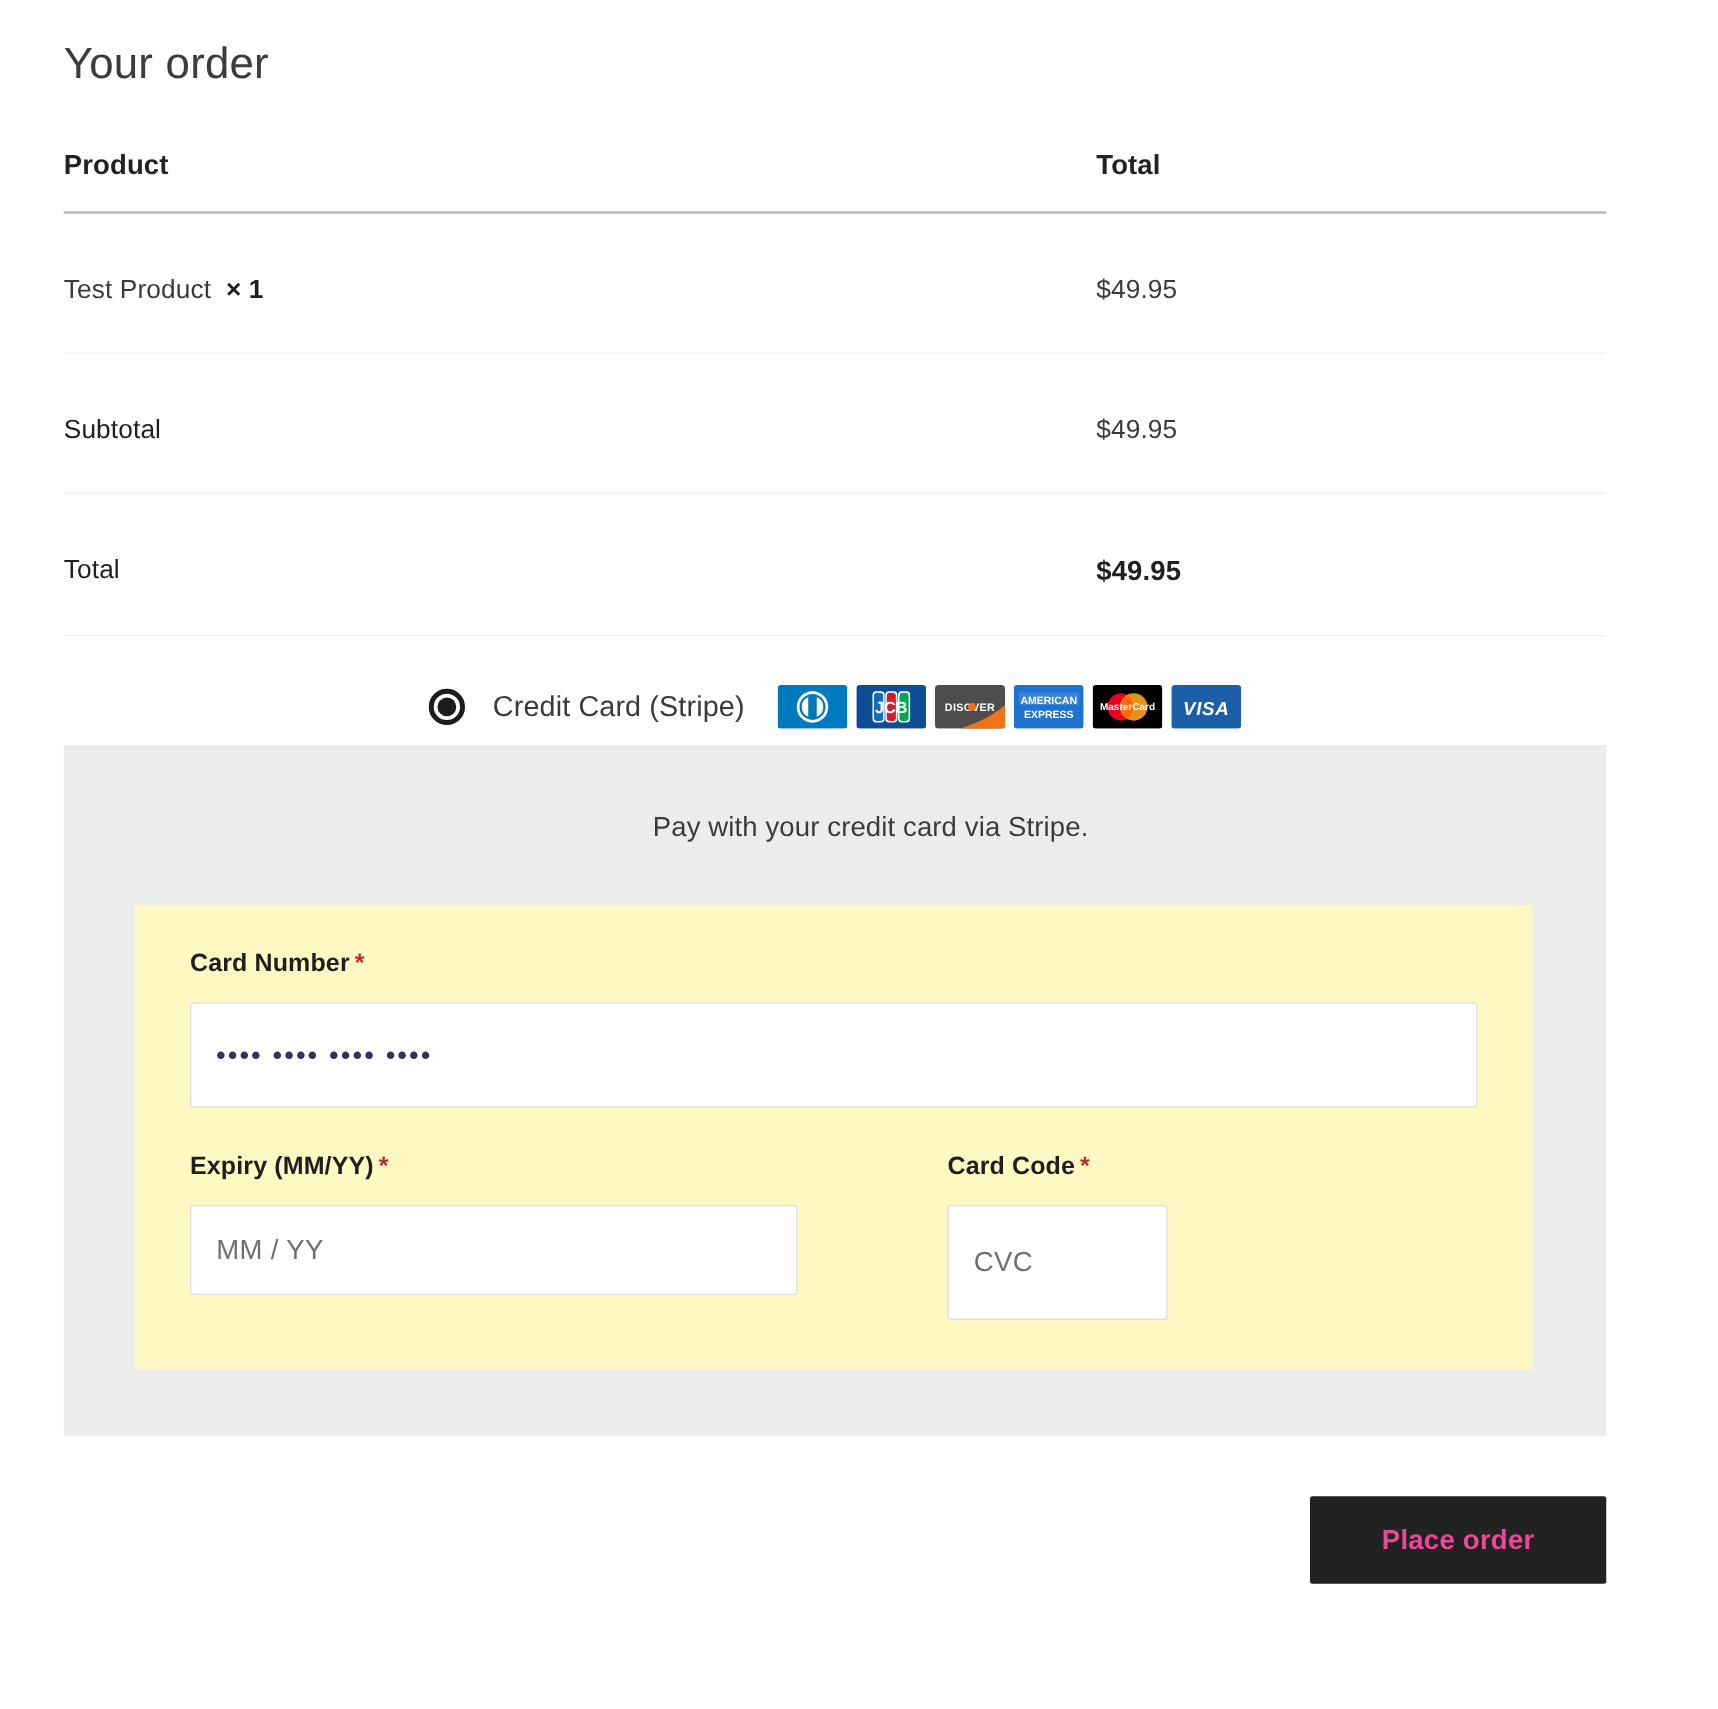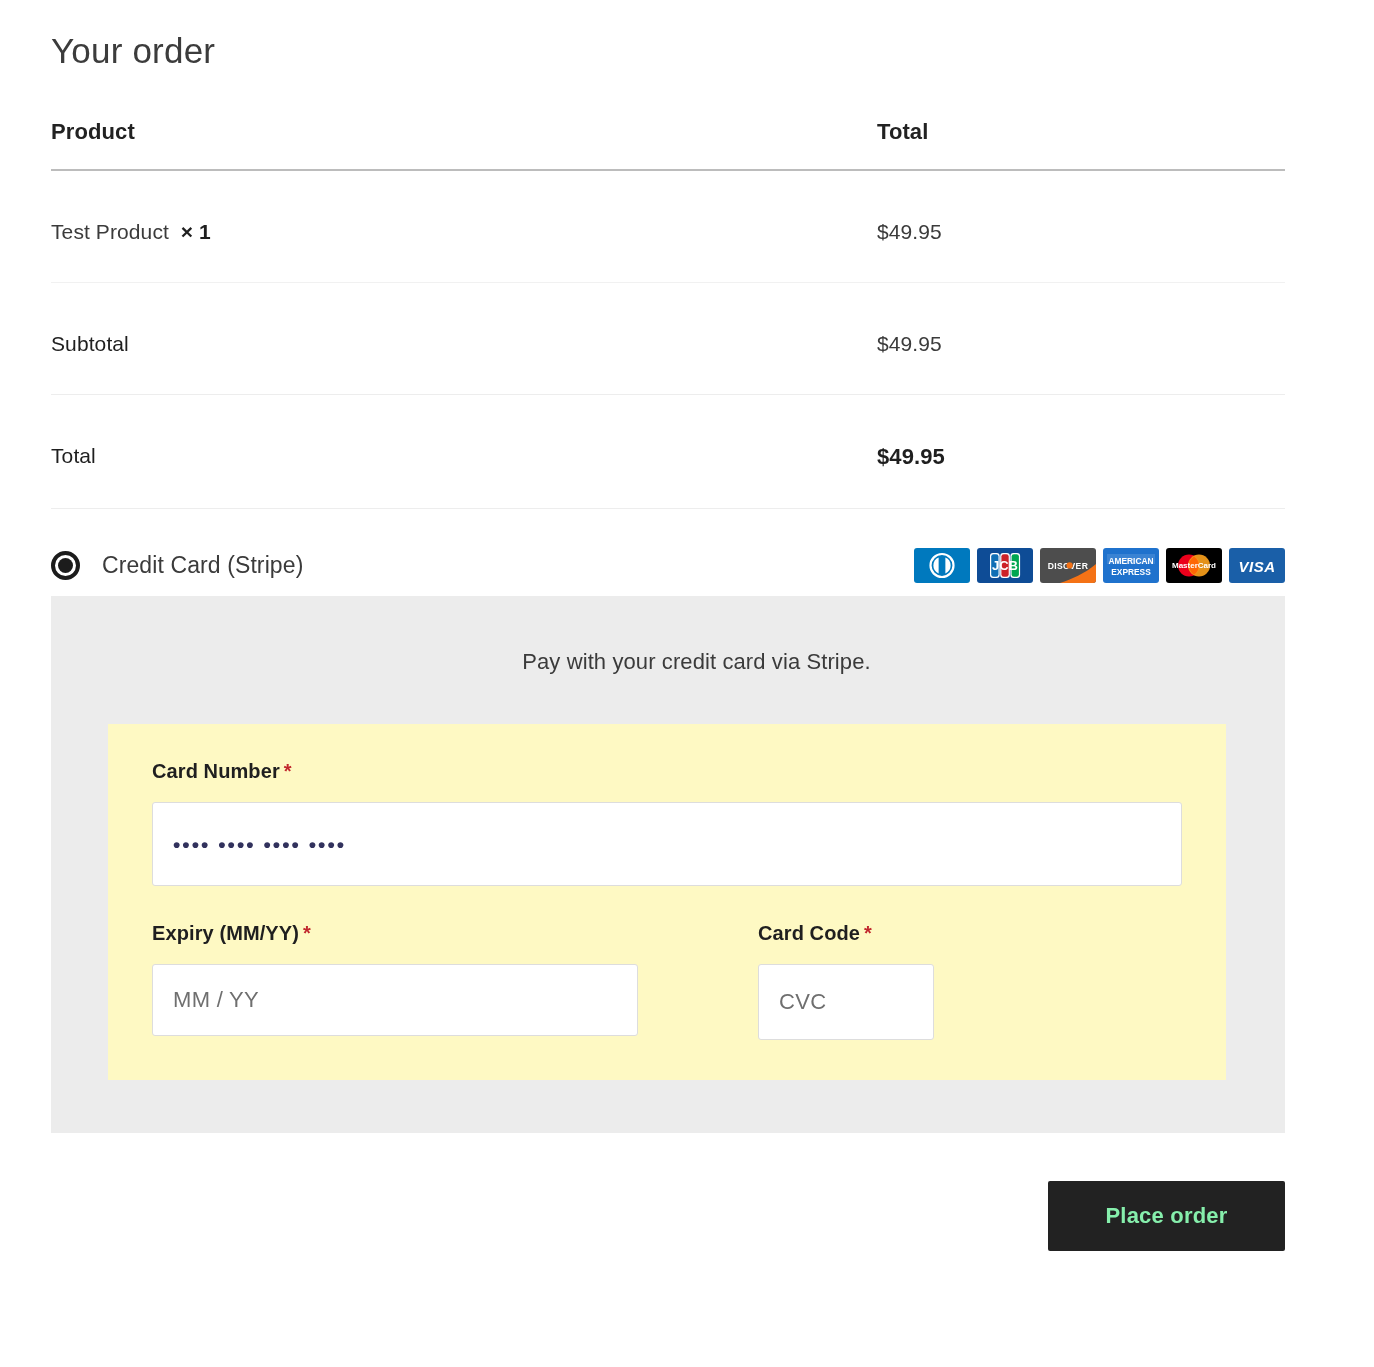--- a/index.html
+++ b/index.html
@@ -91,21 +91,21 @@
     font-size: 22px;
   }
   .row-total td {
     border-bottom: 1px solid #ededed;
   }
 
   
   .payment-row {
     display: flex;
     align-items: center;
-    justify-content: space-between;
+    justify-content: center;
     margin-top: 34px;
     height: 44px;
     gap: 26px;
   }
   .payment-left {
     display: flex;
     align-items: center;
   }
   .radio {
     width: 29px;
@@ -214,31 +214,31 @@
     color: #6f6f6f;
     letter-spacing: 0.3px;
   }
   .field-row {
     display: flex;
     margin-top: 36px;
   }
   .field-expiry { width: 546px; }
   .field-cvc { margin-left: 60px; width: 176px; }
   .input-expiry { width: 486px; height: 72px; }
-  .input-cvc { width: 176px; height: 76px; padding-left: 20px; }
+  .input-cvc { width: 176px; height: 92px; padding-left: 20px; }
 
   
   .actions {
     display: flex;
     justify-content: flex-end;
     margin-top: 48px;
   }
   .place-order-btn {
     background: #222222;
-    color: #86efac;
+    color: #ec4899;
     font-family: "Liberation Sans", sans-serif;
     font-size: 22px;
     font-weight: 700;
     letter-spacing: 0.2px;
     border: 0;
     border-radius: 2px;
     width: 237px;
     height: 70px;
     cursor: pointer;
   }

